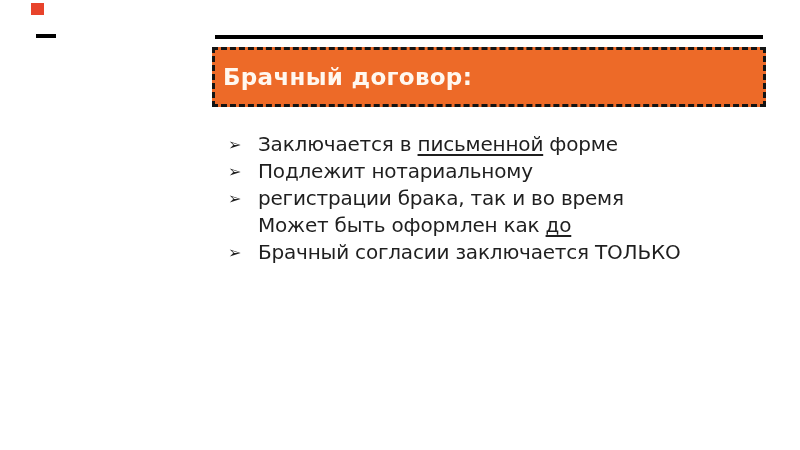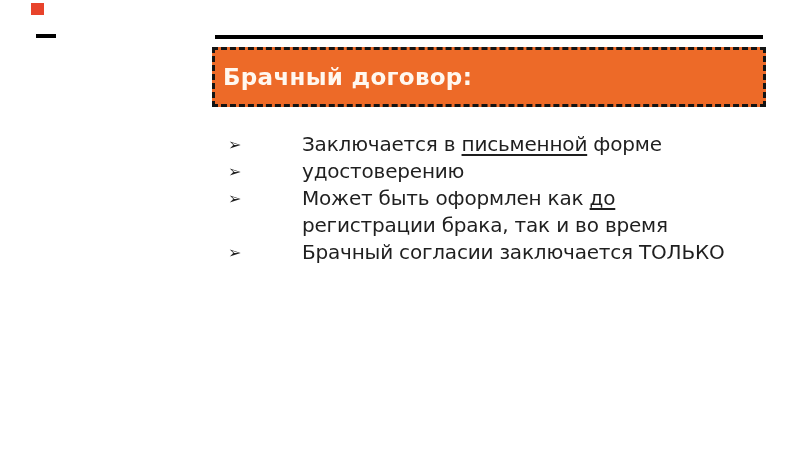--- a/index.html
+++ b/index.html
@@ -73,21 +73,21 @@
   .bullet-row {
     display: flex;
     align-items: flex-start;
   }
   .bullet {
     flex: 0 0 30px;
     font-size: 16px;
     line-height: 27px;
     color: #1f1f1f;
   }
-  .bullet-text { flex: 1 1 auto; margin-left: 44px; }
+  .bullet-text { flex: 1 1 auto; }
   .bline { display: block; white-space: nowrap; }
   .u {
     text-decoration: underline;
     text-underline-offset: 3px;
     text-decoration-thickness: 1.5px;
   }
 </style>
 </head>
 <body>
 
@@ -107,29 +107,29 @@
     <div class="bullet-row">
       <span class="bullet">➢</span>
       <div class="bullet-text">
         <span class="bline"><span>Заключается в </span><span class="u">письменной</span><span> форме</span></span>
       </div>
     </div>
 
     <div class="bullet-row">
       <span class="bullet">➢</span>
       <div class="bullet-text">
-        <span class="bline"><span>удостоверению</span></span>
+        <span class="bline"><span>Подлежит нотариальному</span></span>
       </div>
     </div>
 
     <div class="bullet-row">
       <span class="bullet">➢</span>
       <div class="bullet-text">
+        <span class="bline"><span>регистрации брака, так и во время</span></span>
         <span class="bline"><span>Может быть оформлен как </span><span class="u">до</span></span>
-        <span class="bline"><span>регистрации брака, так и во время</span></span>
       </div>
     </div>
 
     <div class="bullet-row">
       <span class="bullet">➢</span>
       <div class="bullet-text">
         <span class="bline"><span>Брачный согласии заключается ТОЛЬКО</span></span>
       </div>
     </div>
 

